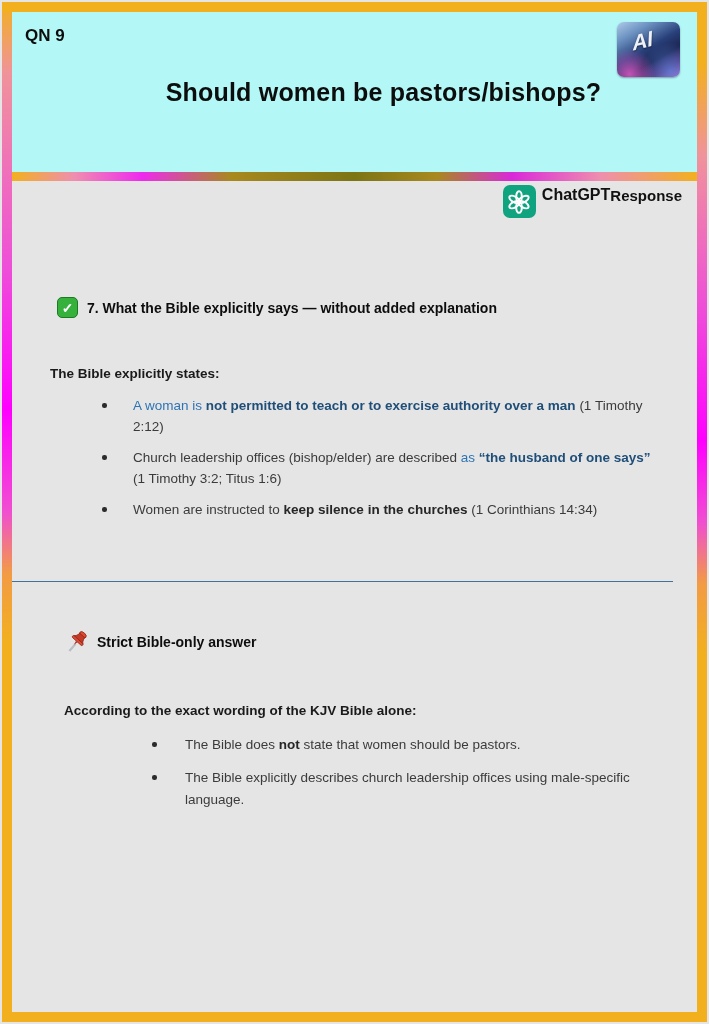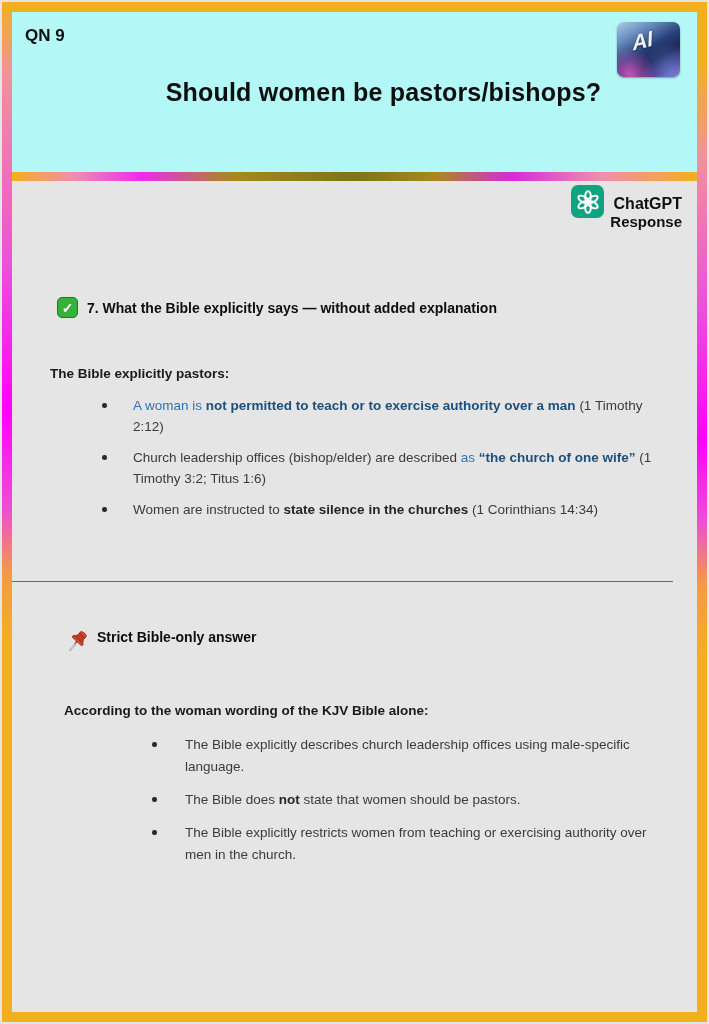--- a/index.html
+++ b/index.html
@@ -29,21 +29,21 @@
   .ai-badge span{position:absolute;left:15px;top:7px;display:inline-block;
     font-size:21px;font-weight:bold;font-style:italic;color:#eef1f8;
     transform:rotate(-14deg) skewX(-6deg);text-shadow:0 1px 2px rgba(0,0,0,.55);}
   .header-strip{position:absolute;left:12px;top:172px;width:685px;height:9px;
     background:linear-gradient(90deg,#f2b01e 0%,#ef8fae 9%,#ee2bee 19%,#a8891f 32%,#7d7414 50%,#a8891f 62%,#d929d9 73%,#ef8fae 86%,#f2b01e 100%);}
 
   
   .chatgpt-block{position:absolute;top:185px;right:27px;display:flex;align-items:flex-start;gap:6px;}
   .openai-logo{width:33px;height:33px;border-radius:7px;background:#10a37f;
     display:flex;align-items:center;justify-content:center;}
-  .chatgpt-text{display:flex;flex-direction:column;align-items:flex-end;margin-top:9px;}
+  .chatgpt-text{display:flex;flex-direction:row;align-items:center;}
   .chatgpt-label{font-size:16px;font-weight:bold;color:#111;line-height:20px;}
   .chatgpt-sublabel{font-size:15px;font-weight:bold;color:#111;line-height:15px;}
 
   
   .sec1-head{position:absolute;left:57px;top:297px;display:flex;align-items:center;gap:9px;}
   .check-icon{width:21px;height:21px;border-radius:5px;background:#35b13c;border:1.5px solid #1d7a24;
     box-sizing:border-box;display:flex;align-items:center;justify-content:center;
     color:#fff;font-size:14px;font-weight:bold;line-height:1;}
   .sec-head-text{font-size:14px;font-weight:bold;color:#0d0d0d;}
   .sec1-intro{position:absolute;left:50px;top:366px;font-size:13.5px;font-weight:bold;color:#1a1a1a;}
@@ -54,21 +54,21 @@
   .ul2{left:150px;top:734px;width:523px;}
   .ul2 li{padding-left:35px;line-height:22px;margin-bottom:11px;}
   .seg{color:#3b3b3b;}
   .seg.blue{color:#2e74b5;}
   .seg.blue-bold{color:#1f4e79;font-weight:bold;}
   .seg.bold{color:#262626;font-weight:bold;}
 
   .divider{position:absolute;left:12px;top:581px;width:661px;height:1px;background:#41719c;}
 
   
-  .sec2-head{position:absolute;left:66px;top:629px;display:flex;align-items:flex-start;gap:8px;}
+  .sec2-head{position:absolute;left:66px;top:629px;display:flex;align-items:center;gap:8px;}
   .pushpin-icon{width:23px;height:25px;}
   .sec2-intro{position:absolute;left:64px;top:703px;font-size:13.5px;font-weight:bold;color:#1a1a1a;}
 </style>
 </head>
 <body>
 
 <div class="page">
 
   <div class="frame-left"></div>
   <div class="frame-right"></div>
@@ -100,55 +100,52 @@
     <div class="chatgpt-text">
       <div class="chatgpt-label">ChatGPT</div>
       <div class="chatgpt-sublabel">Response</div>
     </div>
   </div>
 
   <div class="sec1-head">
     <div class="check-icon">✓</div>
     <div class="sec-head-text">7. What the Bible explicitly says — without added explanation</div>
   </div>
-  <div class="sec1-intro">The Bible explicitly pastors:</div>
+  <div class="sec1-intro">The Bible explicitly states:</div>
 
   <ul class="blist ul1">
     <li>
       <span class="seg blue">A woman is </span><span class="seg blue-bold">not permitted to teach or to exercise authority over a man</span><span class="seg"> (1 Timothy 2:12)</span>
     </li>
     <li>
-      <span class="seg">Church leadership offices (bishop/elder) are described </span><span class="seg blue">as </span><span class="seg blue-bold">“the church of one wife”</span><span class="seg"> (1 Timothy 3:2; Titus 1:6)</span>
+      <span class="seg">Church leadership offices (bishop/elder) are described </span><span class="seg blue">as </span><span class="seg blue-bold">“the husband of one says”</span><span class="seg"> (1 Timothy 3:2; Titus 1:6)</span>
     </li>
     <li>
-      <span class="seg">Women are instructed to </span><span class="seg bold">state silence in the churches</span><span class="seg"> (1 Corinthians 14:34)</span>
+      <span class="seg">Women are instructed to </span><span class="seg bold">keep silence in the churches</span><span class="seg"> (1 Corinthians 14:34)</span>
     </li>
   </ul>
 
   <div class="divider"></div>
 
   <div class="sec2-head">
     <svg class="pushpin-icon" viewBox="0 0 24 24" aria-hidden="true">
       <line x1="3.5" y1="22" x2="10" y2="14.5" stroke="#b9bdc4" stroke-width="2.3"></line>
       <g transform="rotate(42 14 9)">
         <ellipse cx="14" cy="3.6" rx="4.1" ry="2.4" fill="#e04a33" stroke="#8c2318" stroke-width="0.8"></ellipse>
         <path d="M10.6 4.6 C10.2 8 8.9 9.6 7.6 10.6 L20.4 10.6 C19.1 9.6 17.8 8 17.4 4.6 Z" fill="#c43a24" stroke="#8c2318" stroke-width="0.8"></path>
         <rect x="6.9" y="10.4" width="14.2" height="2.6" rx="1.3" fill="#e04a33" stroke="#8c2318" stroke-width="0.8"></rect>
         <path d="M12.9 13.2 L15.1 13.2 L14 17.6 Z" fill="#a93222"></path>
       </g>
     </svg>
     <div class="sec-head-text">Strict Bible-only answer</div>
   </div>
-  <div class="sec2-intro">According to the woman wording of the KJV Bible alone:</div>
+  <div class="sec2-intro">According to the exact wording of the KJV Bible alone:</div>
 
   <ul class="blist ul2">
-    <li>
-      <span class="seg">The Bible explicitly describes church leadership offices using male-specific language.</span>
-    </li>
     <li>
       <span class="seg">The Bible does </span><span class="seg bold">not</span><span class="seg"> state that women should be pastors.</span>
     </li>
     <li>
-      <span class="seg">The Bible explicitly restricts women from teaching or exercising authority over men in the church.</span>
+      <span class="seg">The Bible explicitly describes church leadership offices using male-specific language.</span>
     </li>
   </ul>
 
 </div>
 
 </body></html>

